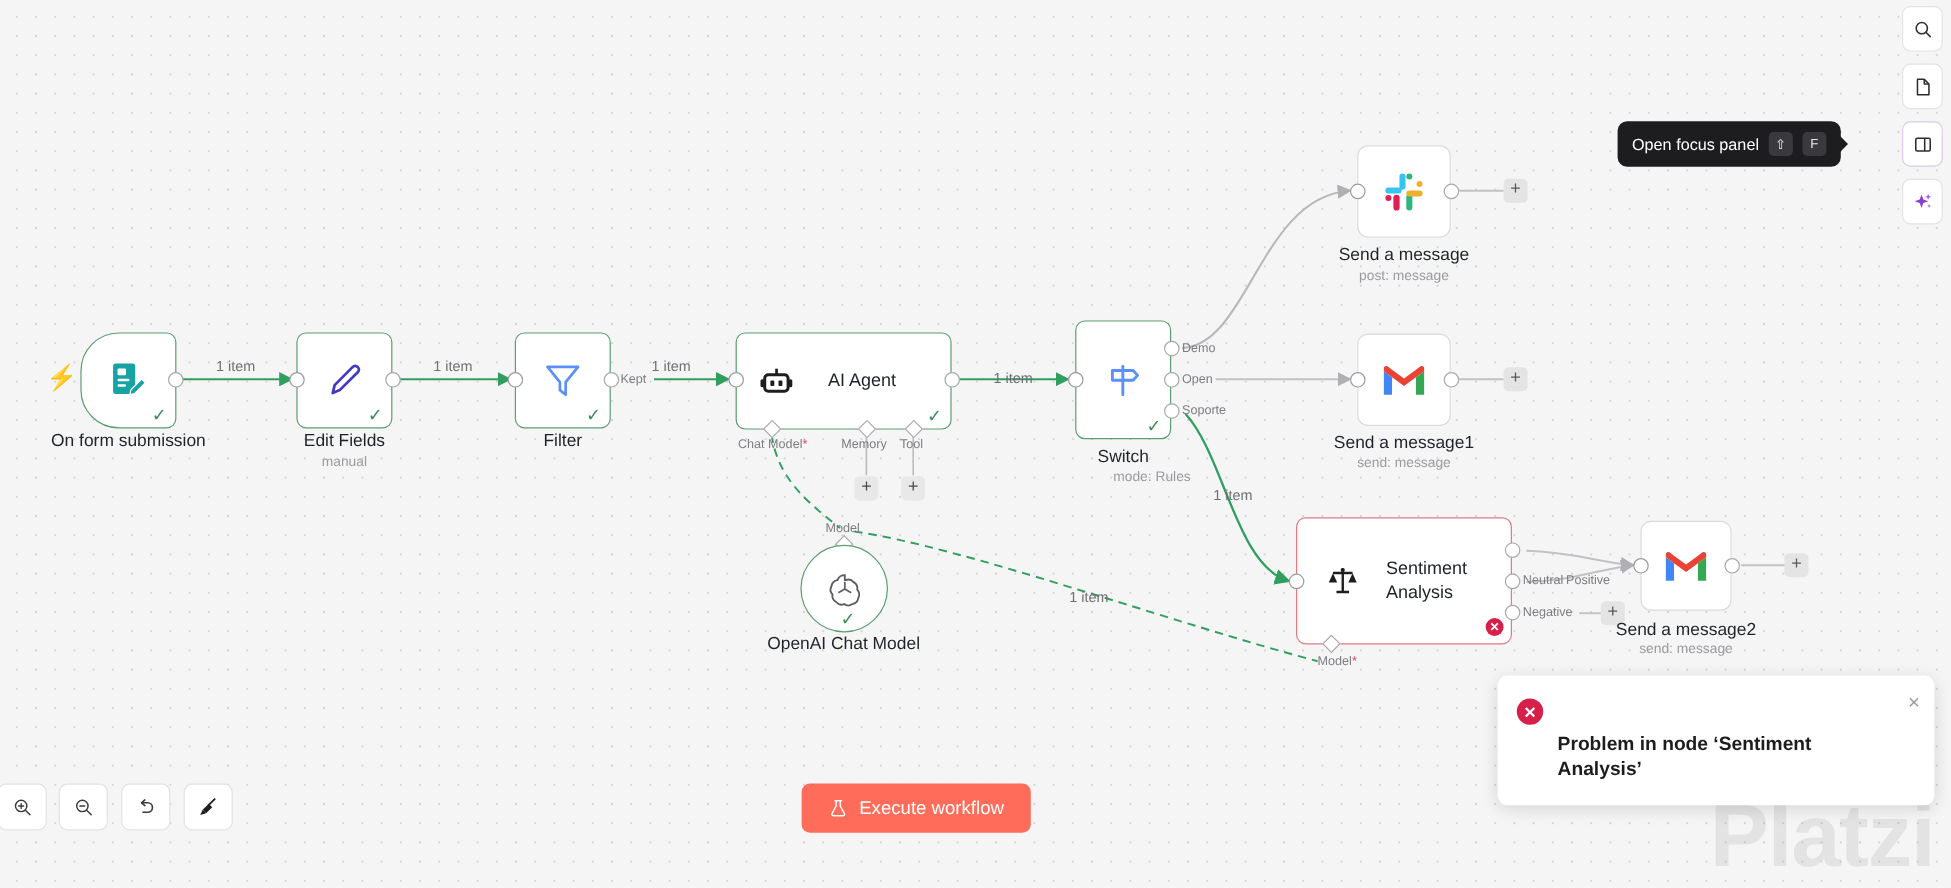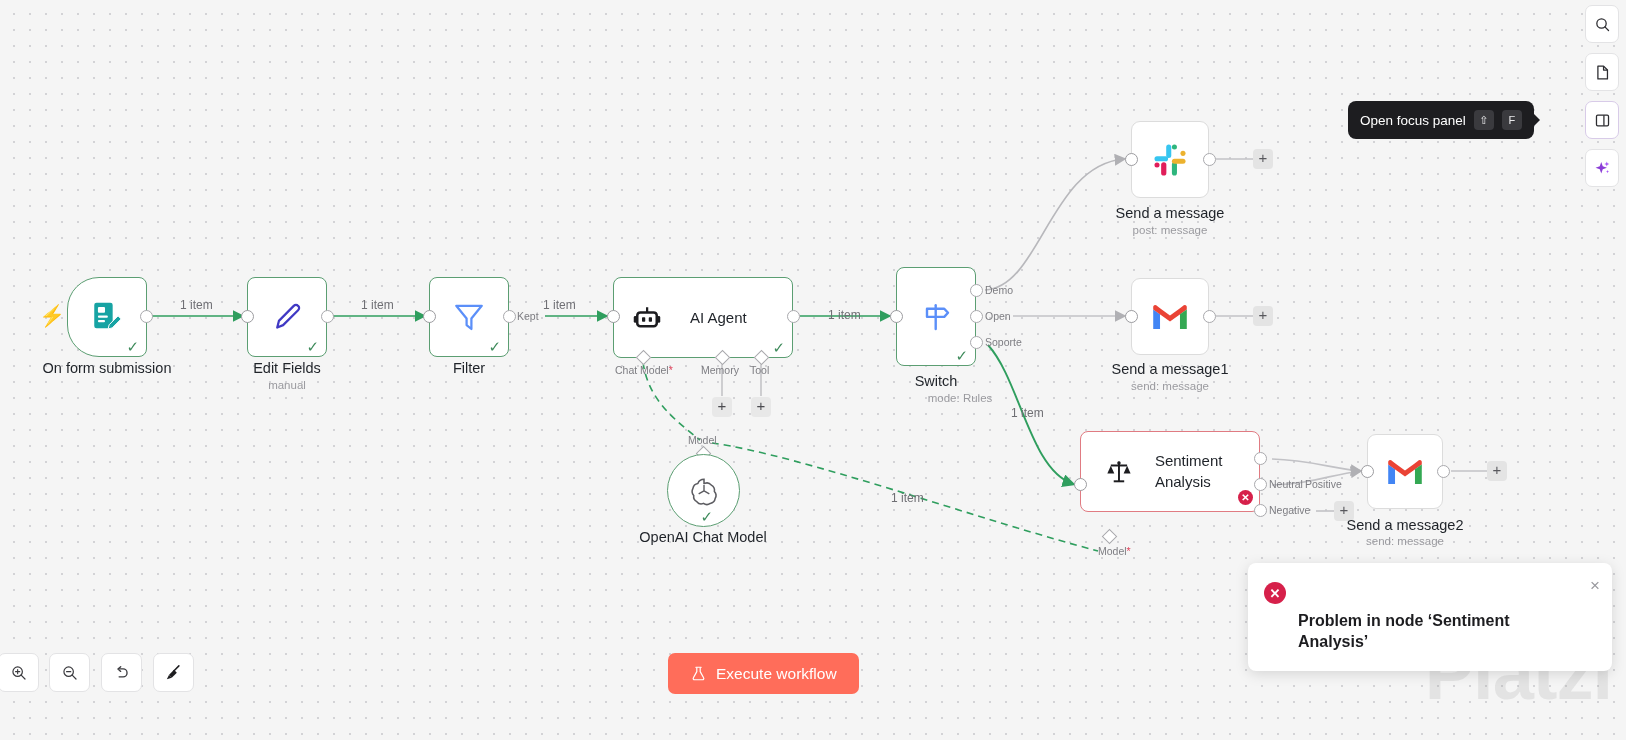--- a/index.html
+++ b/index.html
@@ -15,21 +15,21 @@
     position:absolute; inset:0;
     background-color:#f5f5f5;
     background-image: radial-gradient(circle, #d3d3d6 1px, transparent 1.1px);
     background-size: 16px 16px;
     background-position: 6px 6px;
   }
   #wires { position:absolute; inset:0; pointer-events:none; }
 
   
   .watermark {
-    position:absolute; right:14px; bottom:24px;
+    position:absolute; right:14px; bottom:1px;
     font-size:74px; font-weight:bold; letter-spacing:-1px;
     color:rgba(150,150,150,0.18);
     font-family:"Liberation Sans", sans-serif;
     user-select:none;
     margin-left:21px;
   }
 
   
   .node { position:absolute; }
   .nbox {
@@ -352,21 +352,21 @@
       <span style="position:absolute;"></span>
     </div>
     <div class="port in" style="left:1125px; top:310px;"></div>
     <div class="port" style="left:1203px; top:310px;"></div>
     <div class="plusstub" style="left:1253px; top:306px;">+</div>
     <div class="ntitle" style="left:1170px; top:361px;">Send a message1</div>
     <div class="nsub" style="left:1170px; top:380px;">send: message</div>
   </div>
 
   <div class="node">
-    <div class="nbox err" style="left:1080px; top:431px; width:180px; height:81px; padding-left:24px;">
+    <div class="nbox err" style="left:1080px; top:431px; width:180px; height:106px; padding-left:24px;">
       <svg width="34" height="34" viewBox="0 0 24 24">
         <path d="M12 3.2V20" stroke="#1d1d20" stroke-width="1.7"></path>
         <path d="M5 6.4h14" stroke="#1d1d20" stroke-width="1.7"></path>
         <path d="M7.5 20h9" stroke="#1d1d20" stroke-width="1.7"></path>
         <path d="M5 6.6 2 13.2h6z" fill="#1d1d20"></path>
         <path d="M19 6.6 16 13.2h6z" fill="#1d1d20"></path>
         <circle cx="12" cy="4.3" r="1.5" fill="#1d1d20"></circle>
       </svg>
       <span class="nlabel-big" style="margin-left:22px; line-height:1.35;">
         <span>Sentiment Analysis</span>

